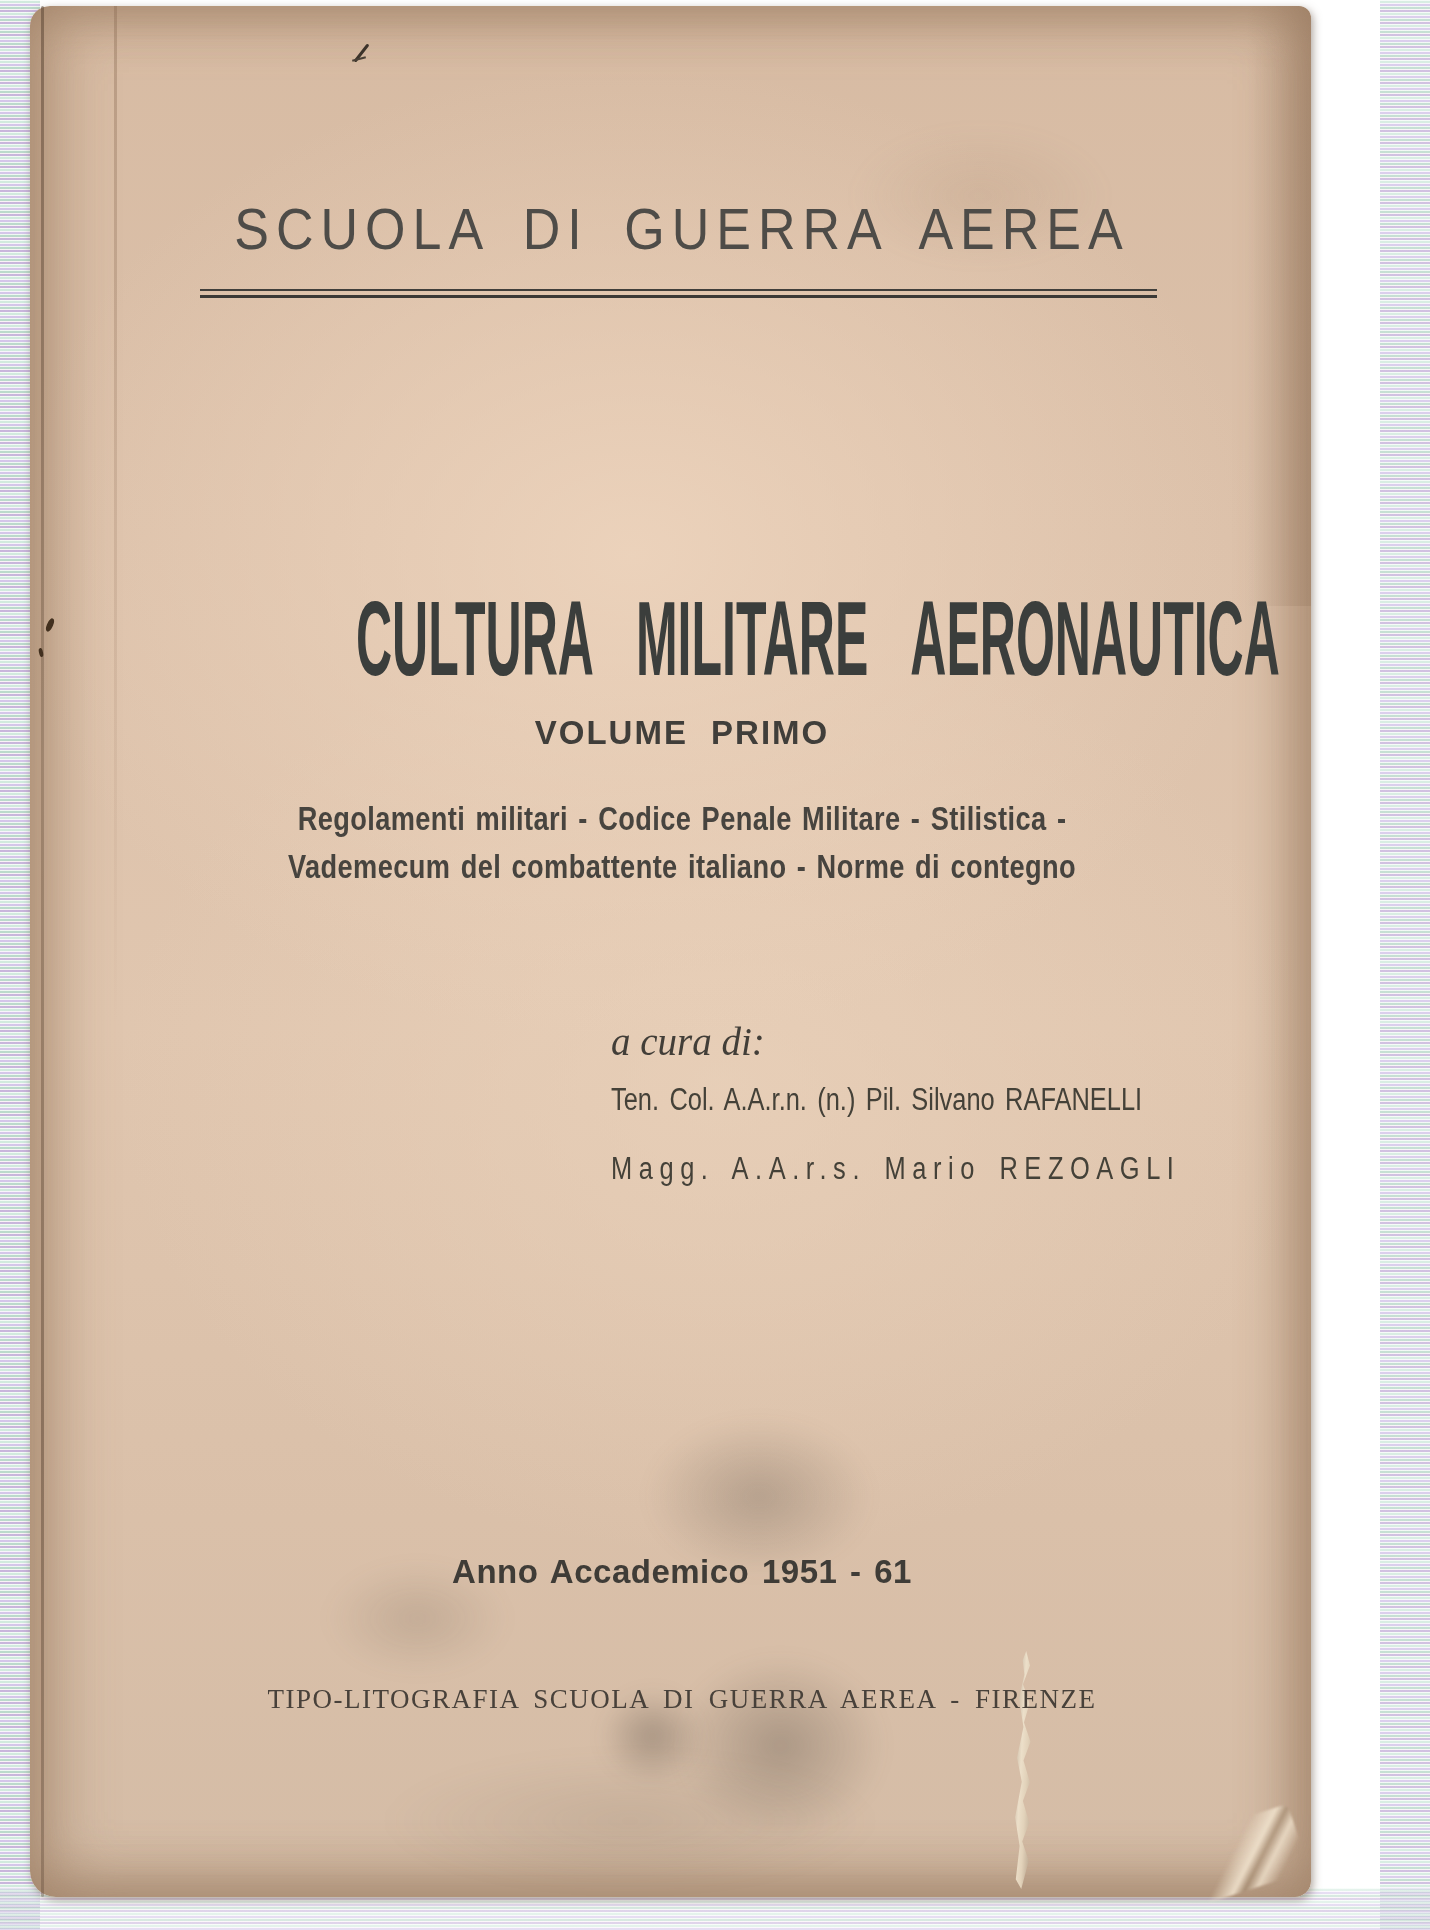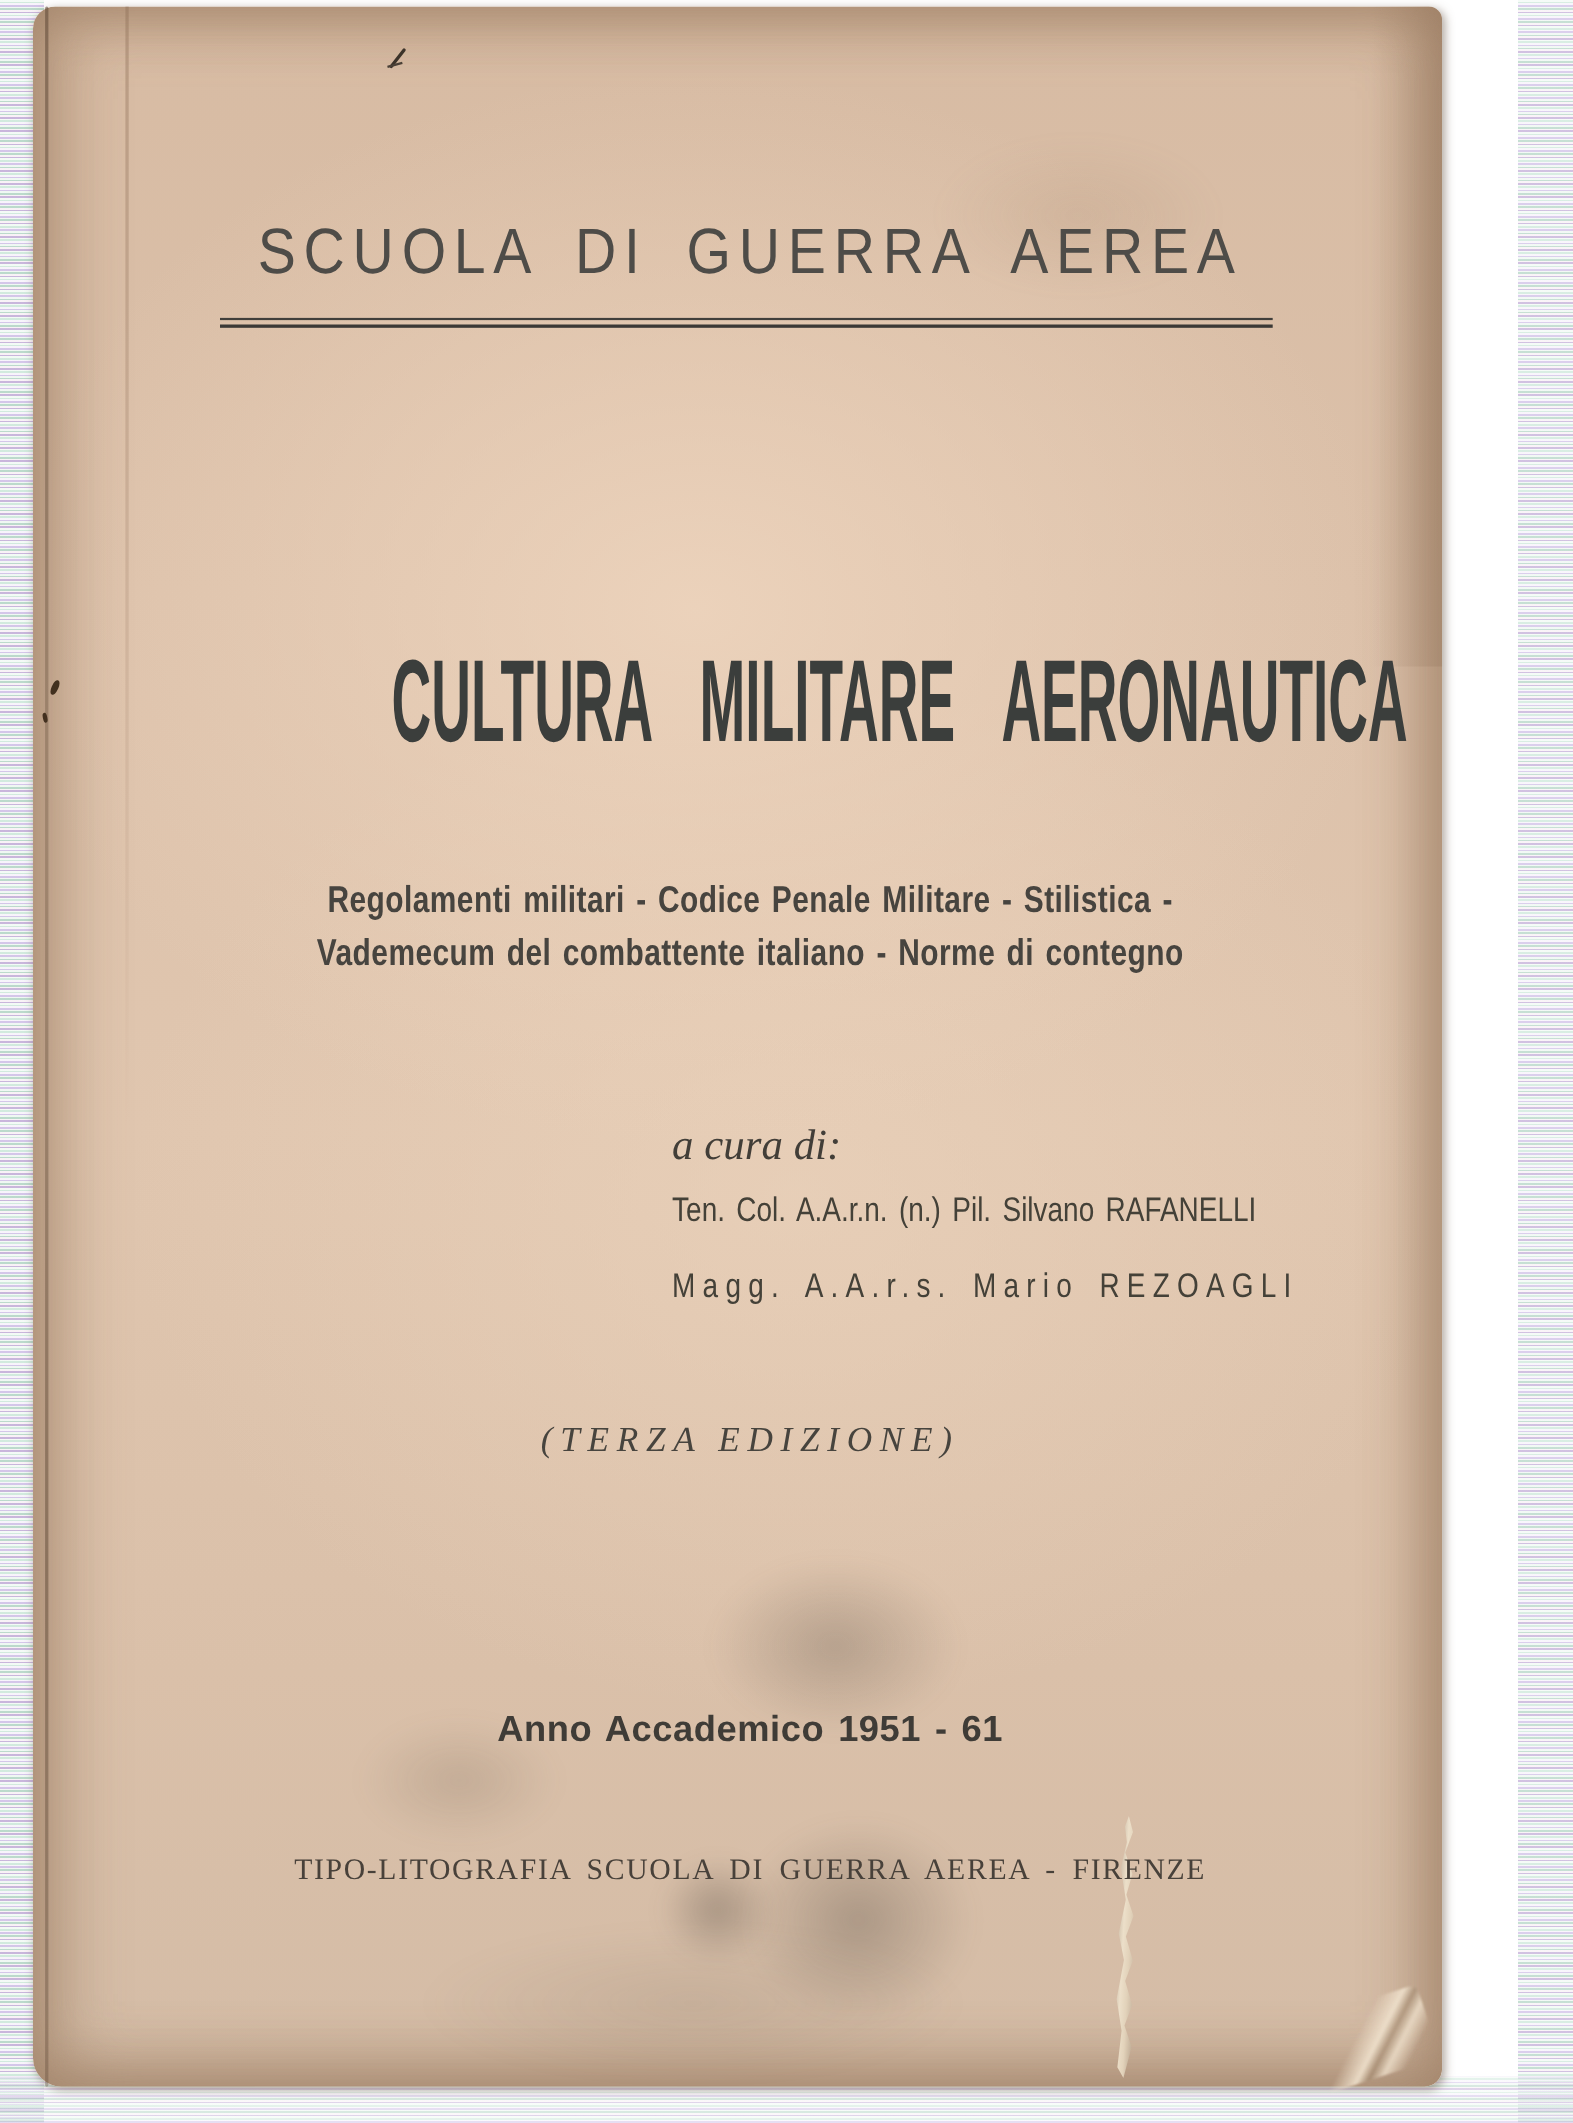--- a/index.html
+++ b/index.html
@@ -142,23 +142,23 @@
   <div class="speck sp1"></div>
   <div class="speck sp2"></div>
   <div class="mark-top"></div>
   <div class="mark-top2"></div>
   <div class="tear"></div>
   <div class="corner-crease"></div>
 
   <div class="center-col">
     <div class="school">SCUOLA DI GUERRA AEREA</div>
     <div class="title">CULTURA MILITARE AERONAUTICA</div>
+    <div class="volume">VOLUME PRIMO</div>
     <div class="sub1">Regolamenti militari - Codice Penale Militare - Stilistica -</div>
     <div class="sub2">Vademecum del combattente italiano - Norme di contegno</div>
-    <div class="edition">(TERZA EDIZIONE)</div>
     <div class="anno">Anno Accademico 1951 - 61</div>
     <div class="imprint">TIPO-LITOGRAFIA SCUOLA DI GUERRA AEREA - FIRENZE</div>
   </div>
 
   <div class="rule">
     <div class="r1"></div>
     <div class="r2"></div>
   </div>
 
   <div class="editors">

